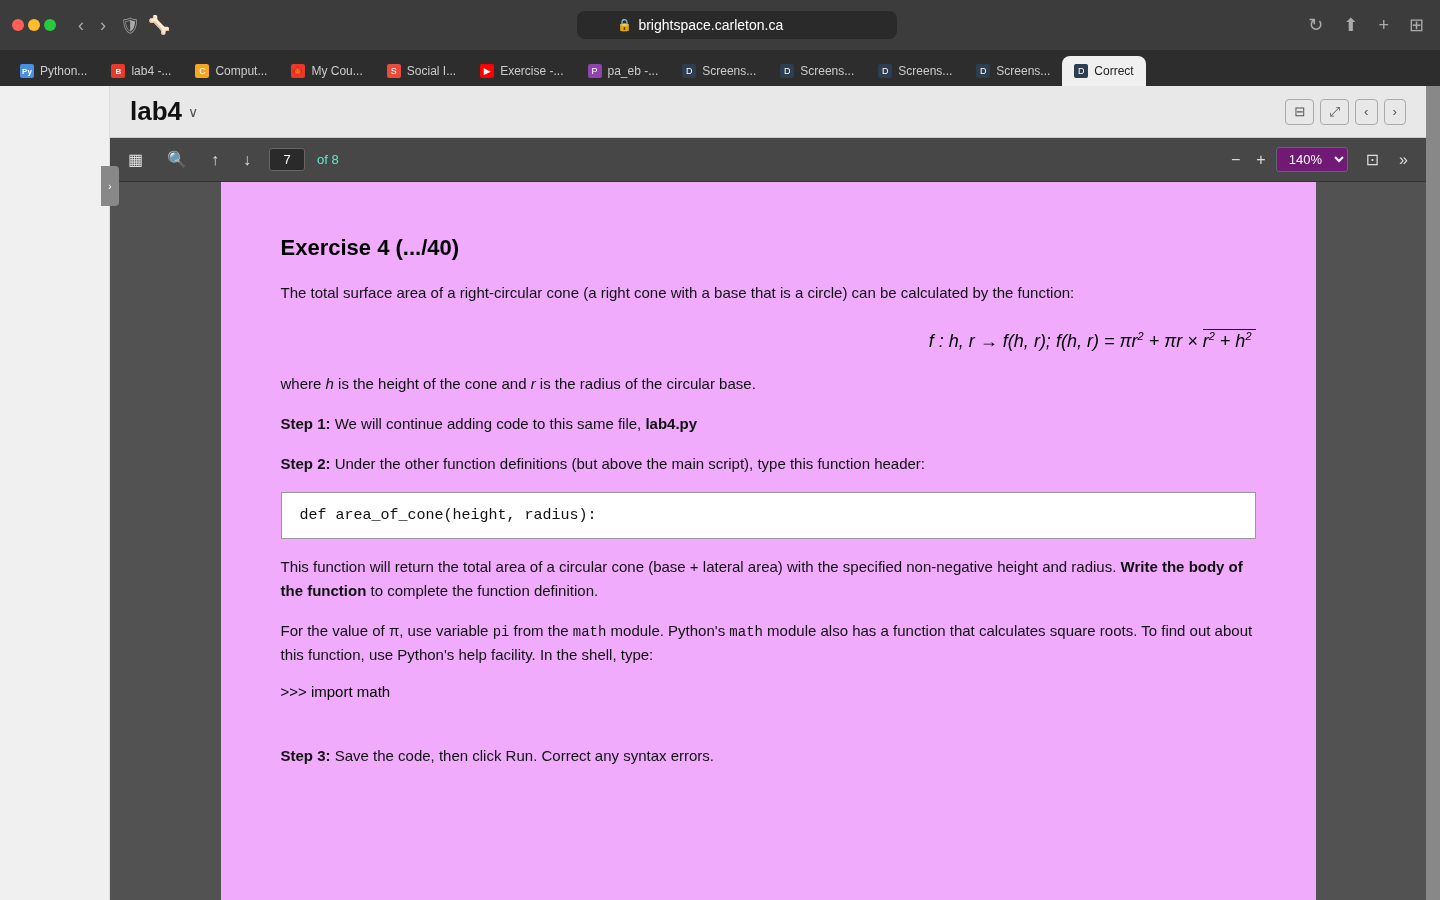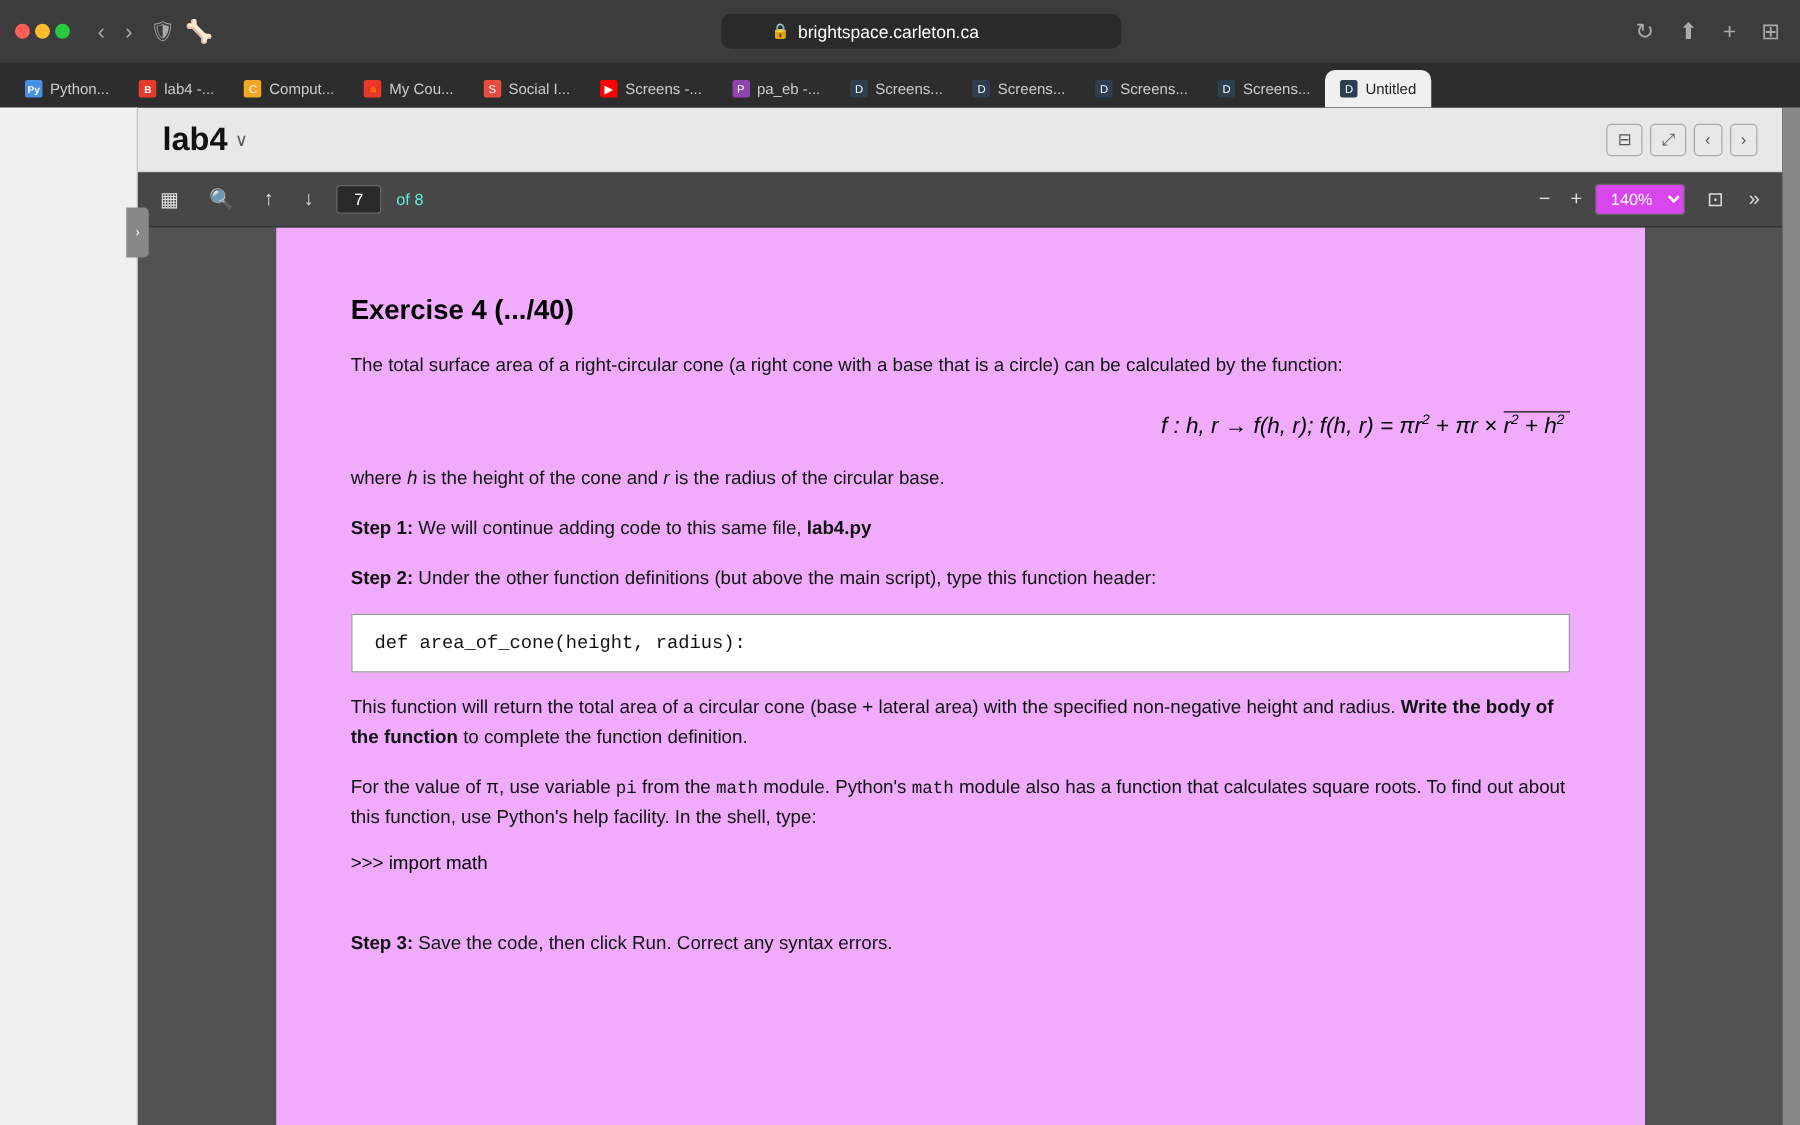--- a/index.html
+++ b/index.html
@@ -39,21 +39,21 @@
     
     .pdf-viewer { flex: 1; display: flex; flex-direction: column; background: #525252; }
 
     
     .pdf-toolbar { height: 44px; background: #474747; display: flex; align-items: center; padding: 0 12px; gap: 12px; border-bottom: 1px solid #333; }
     .pdf-tool-btn { background: none; border: none; color: #ddd; cursor: pointer; font-size: 16px; padding: 4px 6px; border-radius: 3px; }
     .pdf-page-input { background: #2a2a2a; border: 1px solid #666; color: #fff; width: 36px; text-align: center; padding: 3px; border-radius: 3px; font-size: 13px; }
     .pdf-page-of { color: #5eead4; font-size: 13px; }
     .pdf-separator { flex: 1; }
     .pdf-zoom-control { display: flex; align-items: center; gap: 4px; }
-    .pdf-zoom-select { background: #d946ef; border: 1px solid #666; color: #fff; padding: 3px 8px; border-radius: 3px; font-size: 13px; }
+    .pdf-zoom-select { background: #701a75; border: 1px solid #666; color: #fff; padding: 3px 8px; border-radius: 3px; font-size: 13px; }
     .pdf-right-tools { display: flex; align-items: center; gap: 8px; }
 
     
     .pdf-content-area { flex: 1; overflow: hidden; display: flex; justify-content: center; padding: 0; background: #525252; }
 
     
     .pdf-page { background: #f0abfc; width: 1095px; margin: 0; padding: 53px 60px; overflow-y: auto; height: 100%; }
 
     
     .exercise-title { font-size: 22px; font-weight: 700; margin-bottom: 20px; }
@@ -131,21 +131,21 @@
       <div class="tab">
         <div class="tab-favicon leaf">🍁</div>
         <span class="tab-text">My Cou...</span>
       </div>
       <div class="tab">
         <div class="tab-favicon social">S</div>
         <span class="tab-text">Social I...</span>
       </div>
       <div class="tab">
         <div class="tab-favicon tube">▶</div>
-        <span class="tab-text">Screens -...</span>
+        <span class="tab-text">Exercise -...</span>
       </div>
       <div class="tab">
         <div class="tab-favicon purple">P</div>
         <span class="tab-text">pa_eb -...</span>
       </div>
       <div class="tab">
         <div class="tab-favicon d-dark">D</div>
         <span class="tab-text">Screens...</span>
       </div>
       <div class="tab">
@@ -155,21 +155,21 @@
       <div class="tab">
         <div class="tab-favicon d-dark">D</div>
         <span class="tab-text">Screens...</span>
       </div>
       <div class="tab">
         <div class="tab-favicon d-dark">D</div>
         <span class="tab-text">Screens...</span>
       </div>
       <div class="tab active">
         <div class="tab-favicon d-dark">D</div>
-        <span class="tab-text">Untitled</span>
+        <span class="tab-text">Correct</span>
       </div>
     </div>
 </div>
 
 <div class="content-wrapper">
 
   <div class="left-sidebar">
     <div class="left-sidebar-toggle">›</div>
   </div>
 

